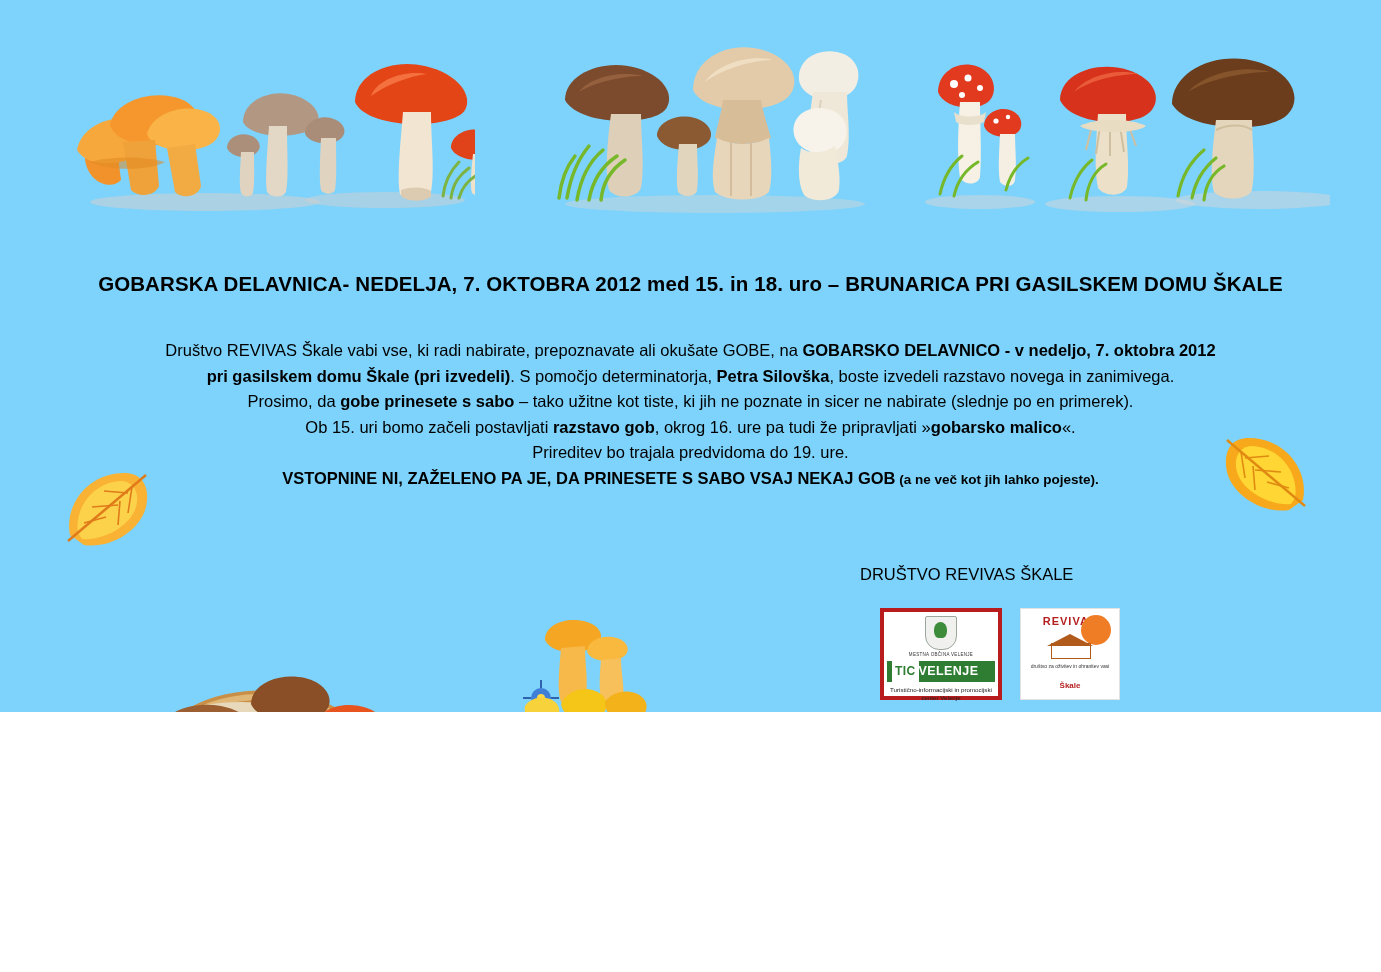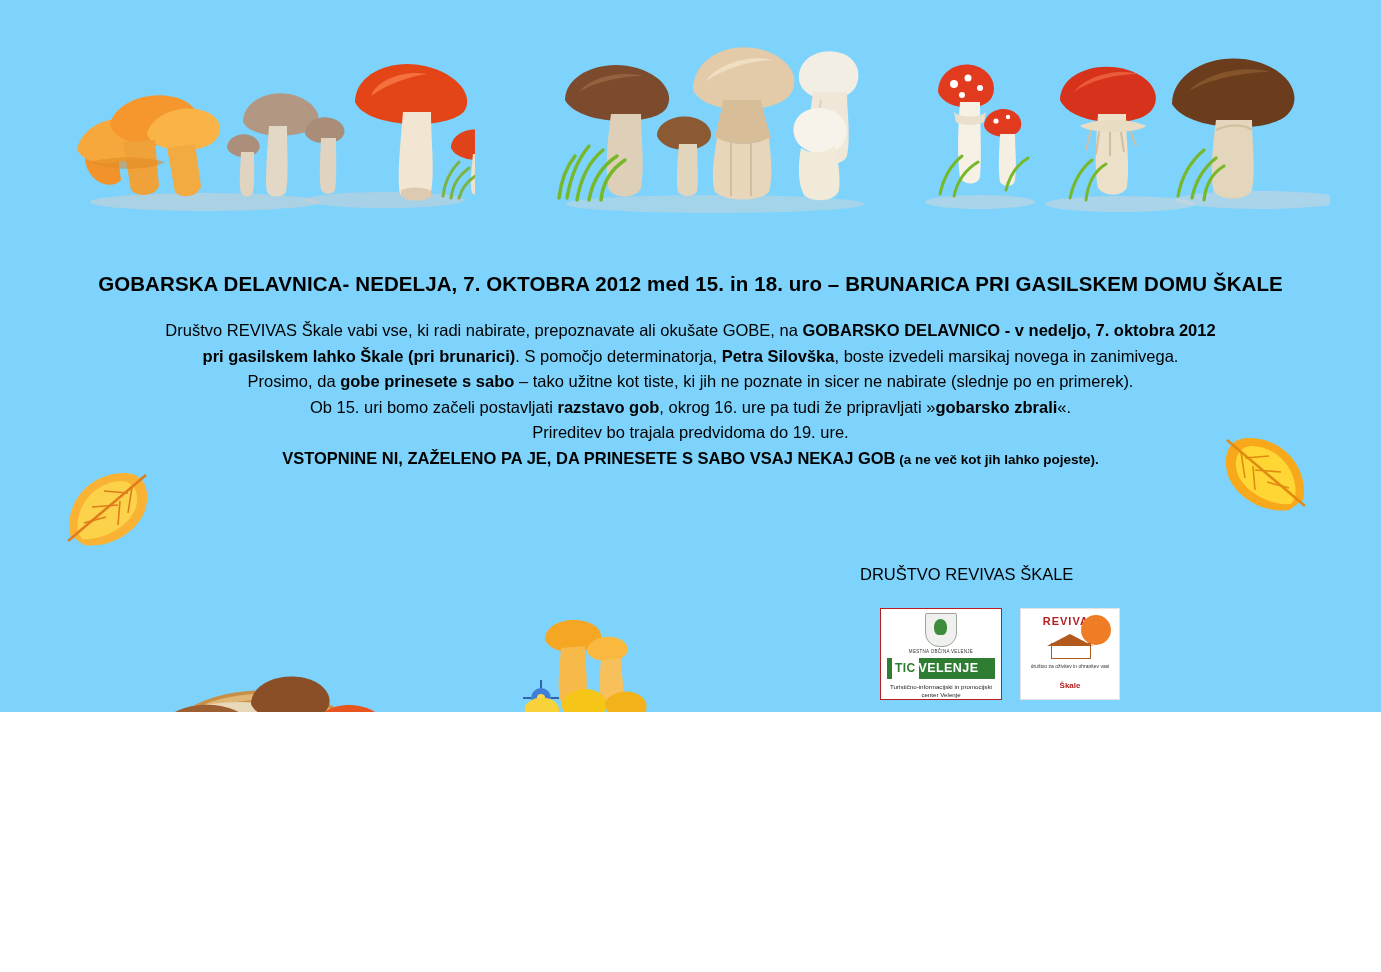--- a/index.html
+++ b/index.html
@@ -45,21 +45,21 @@
     width: 1381px;
     text-align: center;
     font-size: 20.5px;
     font-weight: bold;
     letter-spacing: .1px;
   }
 
   
   .body-block {
     position: absolute;
-    top: 318px;
+    top: 338px;
     left: 0;
     width: 1381px;
     text-align: center;
     font-size: 16.5px;
     line-height: 25.5px;
   }
   .body-block .line { white-space: nowrap; }
   .body-block b { font-weight: bold; }
   .small-note { font-size: 13.5px; font-weight: bold; }
 
@@ -86,21 +86,21 @@
     position: absolute;
     top: 608px;
     left: 880px;
     width: 250px;
     height: 100px;
   }
   .logo-tic {
     position: absolute;
     left: 0; top: 0;
     width: 122px; height: 92px;
-    border: 1px solid #b91c1c;
+    border: 4px solid #b91c1c;
     background: #ffffff;
     box-sizing: border-box;
     text-align: center;
   }
   .logo-tic .crest {
     margin: 4px auto 2px auto;
     width: 30px; height: 32px;
     background: #f0f0ee;
     border: 1px solid #9aa79a;
     border-radius: 2px 2px 14px 14px;
@@ -403,27 +403,27 @@
     </div>
   </div>
 
   <div class="headline">GOBARSKA DELAVNICA- NEDELJA, 7. OKTOBRA 2012 med 15. in 18. uro – BRUNARICA PRI GASILSKEM DOMU ŠKALE</div>
 
   <div class="body-block">
     <div class="line">
       <span>Društvo REVIVAS Škale vabi vse, ki radi nabirate, prepoznavate ali okušate GOBE, na </span><b>GOBARSKO DELAVNICO - v nedeljo, 7. oktobra 2012</b>
     </div>
     <div class="line">
-      <b>pri gasilskem lahko Škale (pri brunarici)</b><span>. S pomočjo determinatorja, </span><b>Petra Silovška</b><span>, boste izvedeli marsikaj novega in zanimivega.</span>
+      <b>pri gasilskem domu Škale (pri izvedeli)</b><span>. S pomočjo determinatorja, </span><b>Petra Silovška</b><span>, boste izvedeli razstavo novega in zanimivega.</span>
     </div>
     <div class="line">
       <span>Prosimo, da </span><b>gobe prinesete s sabo</b><span> – tako užitne kot tiste, ki jih ne poznate in sicer ne nabirate (slednje po en primerek).</span>
     </div>
     <div class="line">
-      <span>Ob 15. uri bomo začeli postavljati </span><b>razstavo gob</b><span>, okrog 16. ure pa tudi že pripravljati »</span><b>gobarsko zbrali</b><span>«.</span>
+      <span>Ob 15. uri bomo začeli postavljati </span><b>razstavo gob</b><span>, okrog 16. ure pa tudi že pripravljati »</span><b>gobarsko malico</b><span>«.</span>
     </div>
     <div class="line">Prireditev bo trajala predvidoma do 19. ure.</div>
     <div class="line">
       <b>VSTOPNINE NI, ZAŽELENO PA JE, DA PRINESETE S SABO VSAJ NEKAJ GOB</b><span class="small-note"> (a ne več kot jih lahko pojeste).</span>
     </div>
   </div>
 
   <div class="signature">DRUŠTVO  REVIVAS ŠKALE</div>
 
   <div class="logos">

